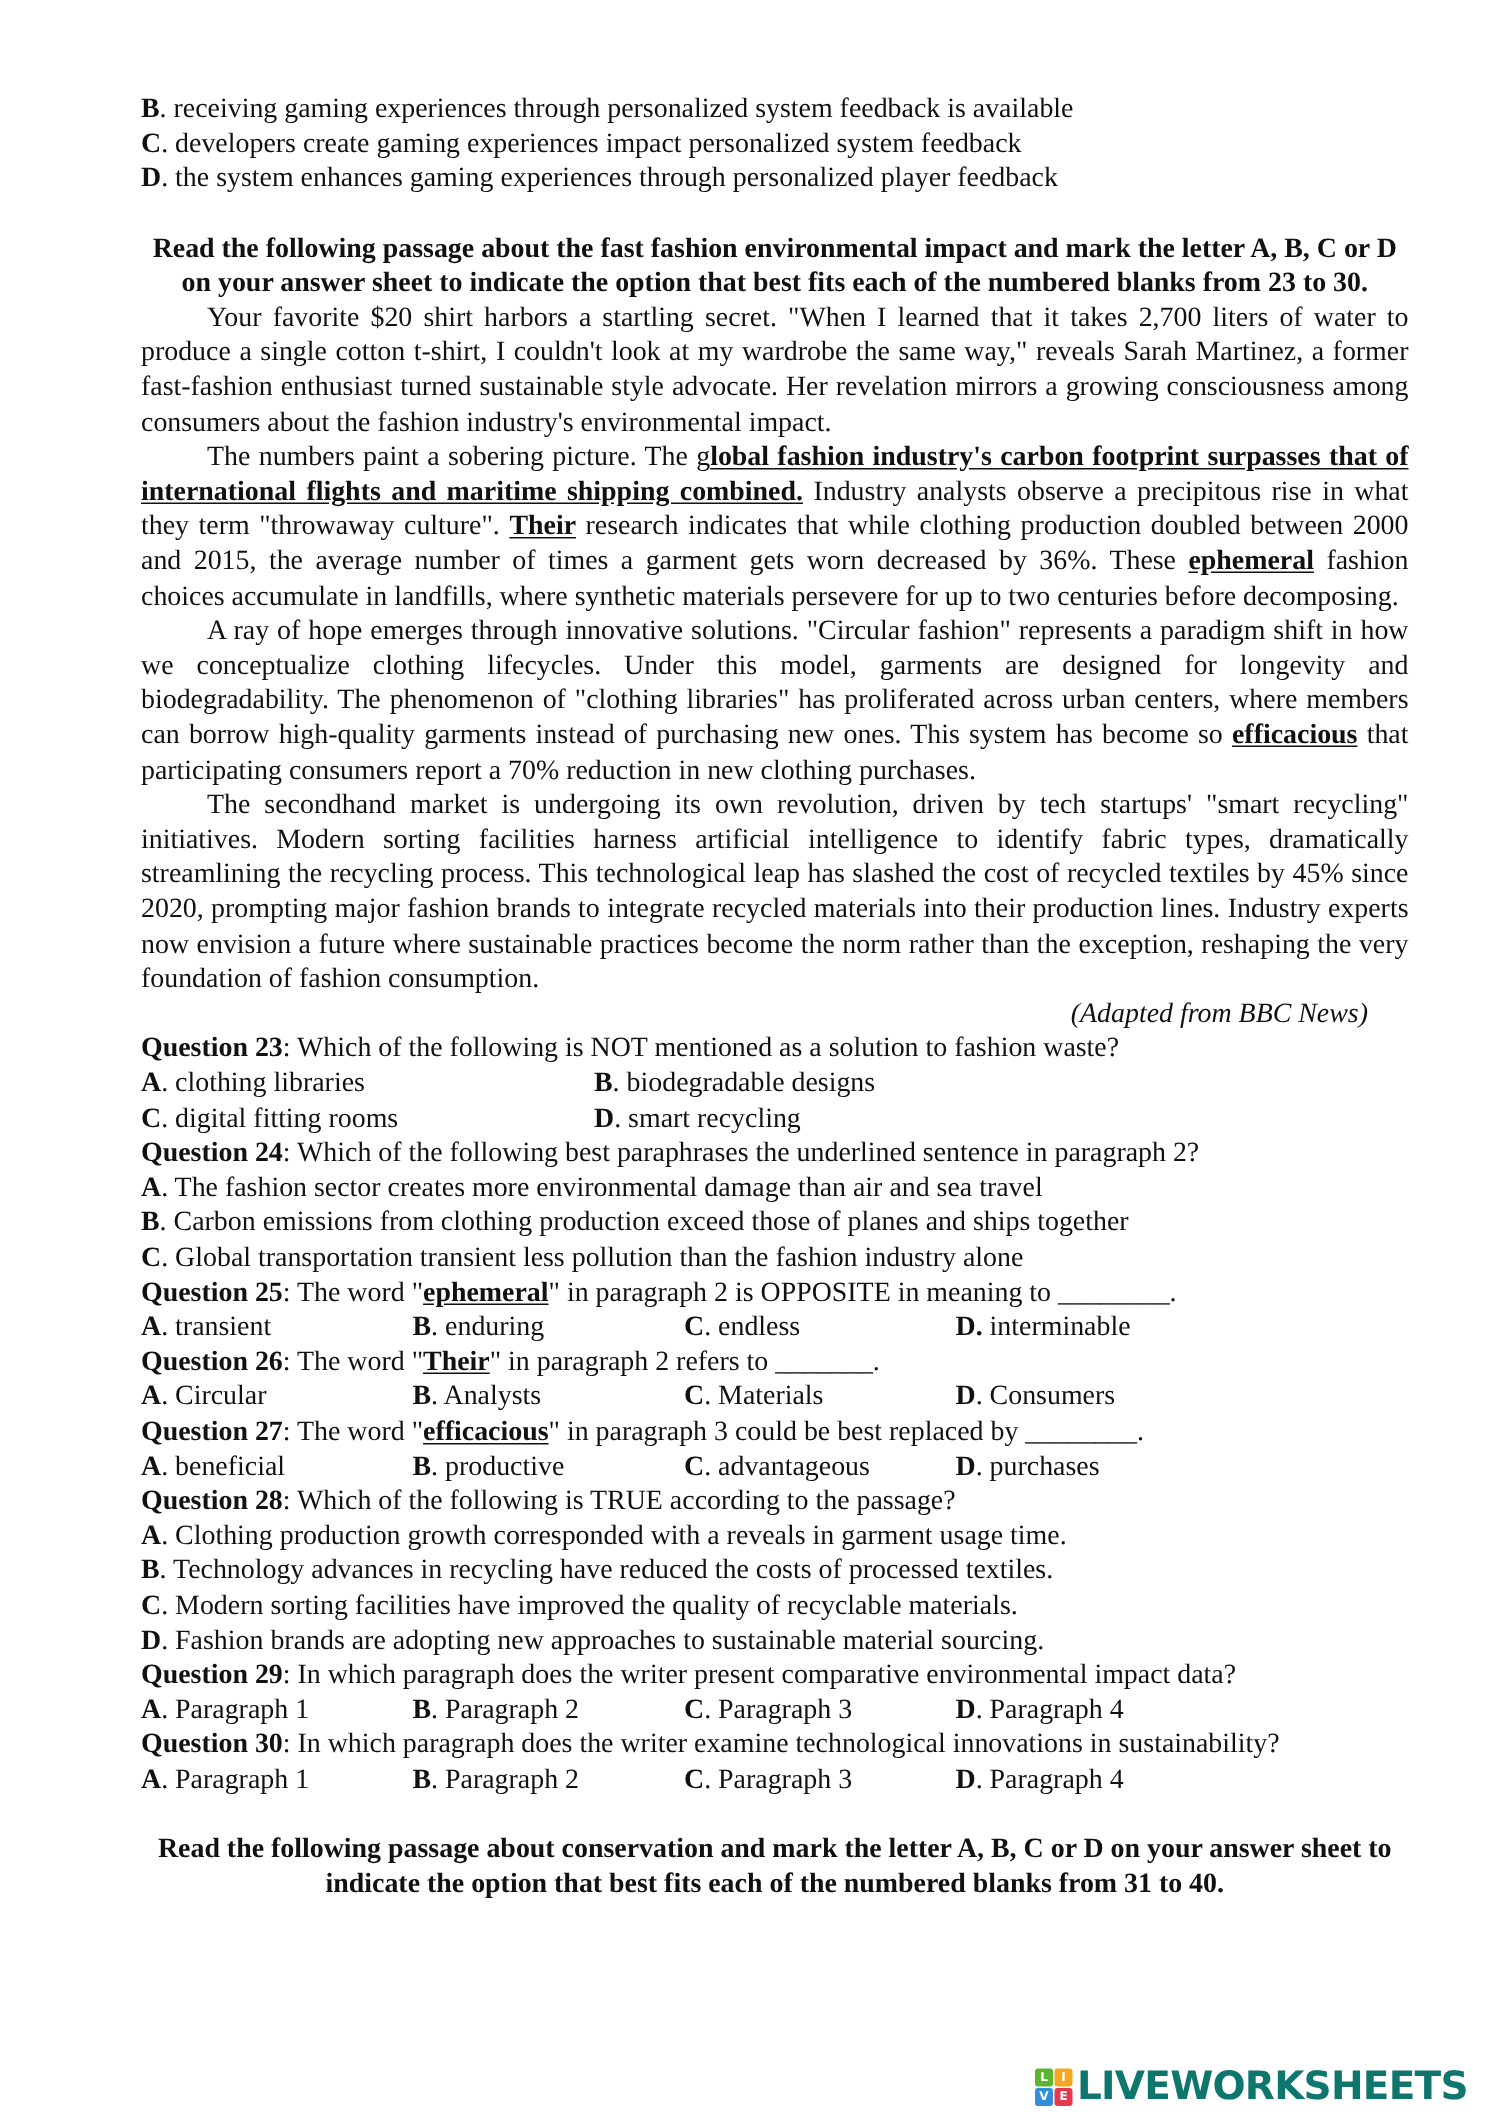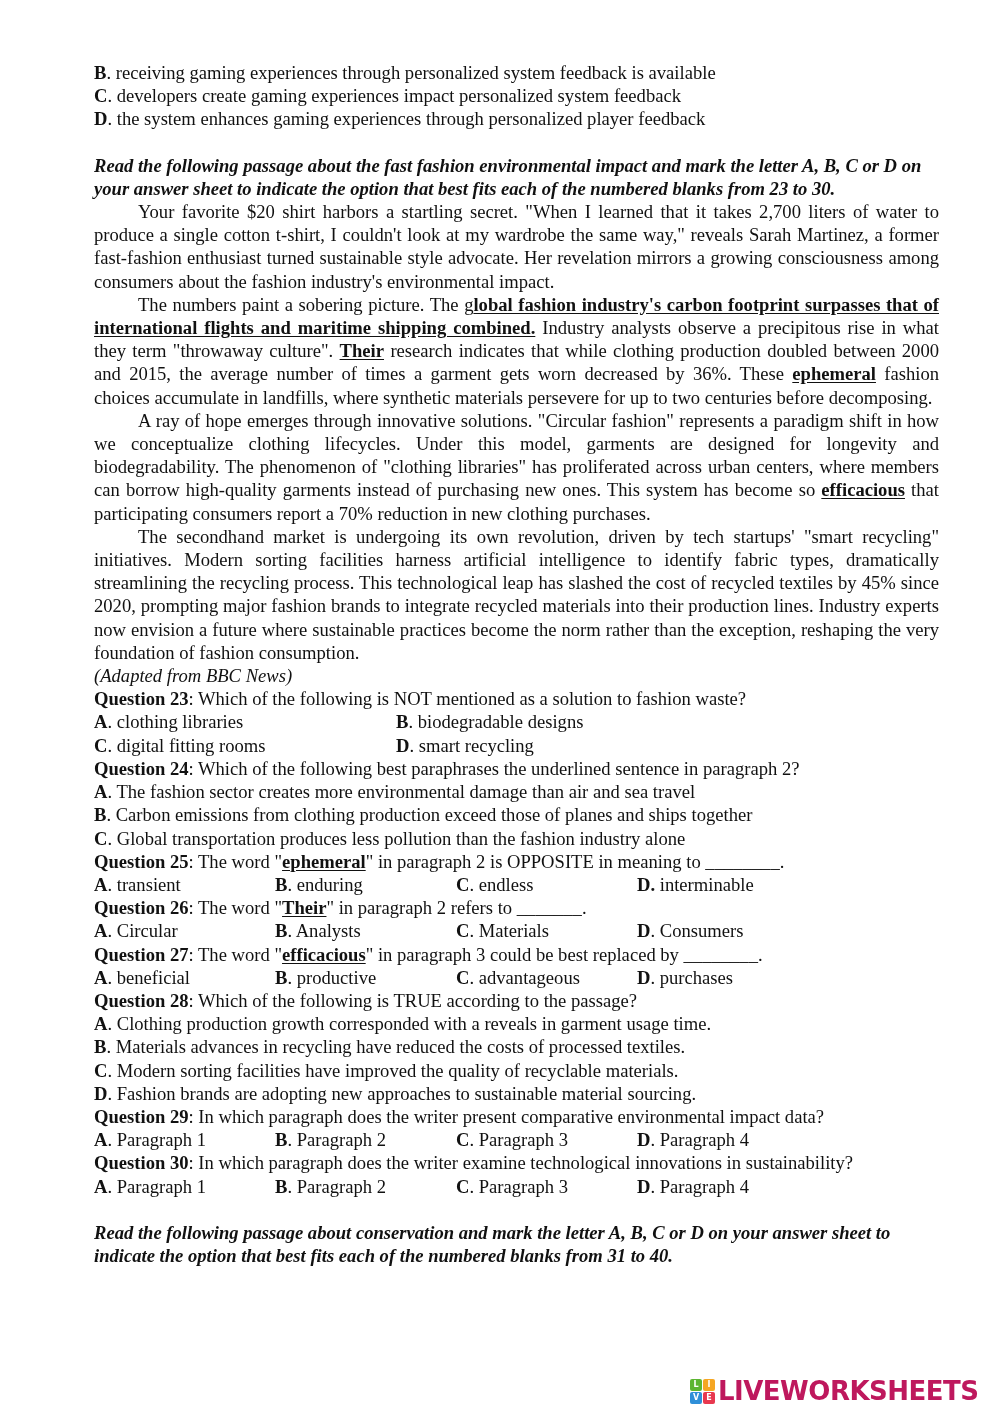--- a/index.html
+++ b/index.html
@@ -3,25 +3,25 @@
 <meta charset="utf-8">
 <style>
   html, body { margin: 0; padding: 0; }
   body {
     width: 1000px; height: 1414px; background: #ffffff; position: relative; overflow: hidden;
     font-family: "Liberation Serif", serif; color: #111; font-size: 18.6px;
   }
   .page { position: absolute; left: 94px; top: 61px; width: 845px; line-height: 23.2px; }
   .line { white-space: nowrap; }
   .b { font-weight: bold; }
-  .instr { font-weight: bold; font-style: italic; line-height: 23.2px; white-space: normal; }
+  .instr { font-weight: bold; line-height: 23.2px; white-space: normal; text-align: center; }
   .para { text-indent: 44px; text-align: justify; white-space: normal; }
   .u { text-decoration: underline; text-underline-offset: 2px; }
   .bu { font-weight: bold; text-decoration: underline; text-underline-offset: 2px; }
-  .src { text-align: left; font-style: italic; padding-right: 27px; }
+  .src { text-align: right; font-style: italic; padding-right: 27px; }
   .opts { display: flex; white-space: nowrap; }
   .opts.two > span { width: 302px; }
   .opts.four > span:nth-child(1) { width: 181px; }
   .opts.four > span:nth-child(2) { width: 181px; }
   .opts.four > span:nth-child(3) { width: 181px; }
   .gap { height: 23px; }
   .logo { position: absolute; left: 690px; top: 1376px; display: flex; align-items: center; }
   .logo-grid { display: grid; grid-template-columns: 12px 12px; grid-template-rows: 12px 12px; gap: 1px; margin-right: 3px; }
   .logo-grid span { font-family: "DejaVu Sans", sans-serif; font-size: 8px; font-weight: bold; color: #fff; display: flex; align-items: center; justify-content: center; border-radius: 2px; }
   .logo-text { font-family: "DejaVu Sans", sans-serif; font-weight: bold; font-size: 26px; color: #1d3a6e; letter-spacing: -0.5px; }
@@ -58,21 +58,21 @@
     <div class="opts two">
       <span><b>C</b><span>. digital fitting rooms</span></span>
       <span><b>D</b><span>. smart recycling</span></span>
     </div>
   </div>
 
   <div>
     <div class="line"><span class="b">Question 24</span><span>: Which of the following best paraphrases the underlined sentence in paragraph 2?</span></div>
     <div class="line"><b>A</b><span>. The fashion sector creates more environmental damage than air and sea travel</span></div>
     <div class="line"><b>B</b><span>. Carbon emissions from clothing production exceed those of planes and ships together</span></div>
-    <div class="line"><b>C</b><span>. Global transportation produces less pollution than the fashion industry alone</span></div>
+    <div class="line"><b>C</b><span>. Global transportation transient less pollution than the fashion industry alone</span></div>
   </div>
 
   <div>
     <div class="line"><span class="b">Question 25</span><span>: The word "</span><span class="bu">ephemeral</span><span>" in paragraph 2 is OPPOSITE in meaning to ________.</span></div>
     <div class="opts four">
       <span><b>A</b><span>. transient</span></span>
       <span><b>B</b><span>. enduring</span></span>
       <span><b>C</b><span>. endless</span></span>
       <span><b>D.</b><span> interminable</span></span>
     </div>
@@ -94,21 +94,21 @@
       <span><b>A</b><span>. beneficial</span></span>
       <span><b>B</b><span>. productive</span></span>
       <span><b>C</b><span>. advantageous</span></span>
       <span><b>D</b><span>. purchases</span></span>
     </div>
   </div>
 
   <div>
     <div class="line"><span class="b">Question 28</span><span>: Which of the following is TRUE according to the passage?</span></div>
     <div class="line"><b>A</b><span>. Clothing production growth corresponded with a reveals in garment usage time.</span></div>
-    <div class="line"><b>B</b><span>. Materials advances in recycling have reduced the costs of processed textiles.</span></div>
+    <div class="line"><b>B</b><span>. Technology advances in recycling have reduced the costs of processed textiles.</span></div>
     <div class="line"><b>C</b><span>. Modern sorting facilities have improved the quality of recyclable materials.</span></div>
     <div class="line"><b>D</b><span>. Fashion brands are adopting new approaches to sustainable material sourcing.</span></div>
   </div>
 
   <div>
     <div class="line"><span class="b">Question 29</span><span>: In which paragraph does the writer present comparative environmental impact data?</span></div>
     <div class="opts four">
       <span><b>A</b><span>. Paragraph 1</span></span>
       <span><b>B</b><span>. Paragraph 2</span></span>
       <span><b>C</b><span>. Paragraph 3</span></span>
@@ -131,14 +131,14 @@
   <div class="instr">Read the following passage about conservation and mark the letter A, B, C or D on your answer sheet to indicate the option that best fits each of the numbered blanks from 31 to 40.</div>
 </div>
 
 <div class="logo">
   <div class="logo-grid">
     <span class="tile" style="background: rgb(92, 181, 49);">L</span>
     <span class="tile" style="background: rgb(245, 166, 35);">I</span>
     <span class="tile" style="background: rgb(47, 143, 216);">V</span>
     <span class="tile" style="background: rgb(232, 56, 79);">E</span>
   </div>
-  <span class="logo-text" style="color: #be185d;">LIVEWORKSHEETS</span>
+  <span class="logo-text" style="color: #0f766e;">LIVEWORKSHEETS</span>
 </div>
 
 </body></html>

